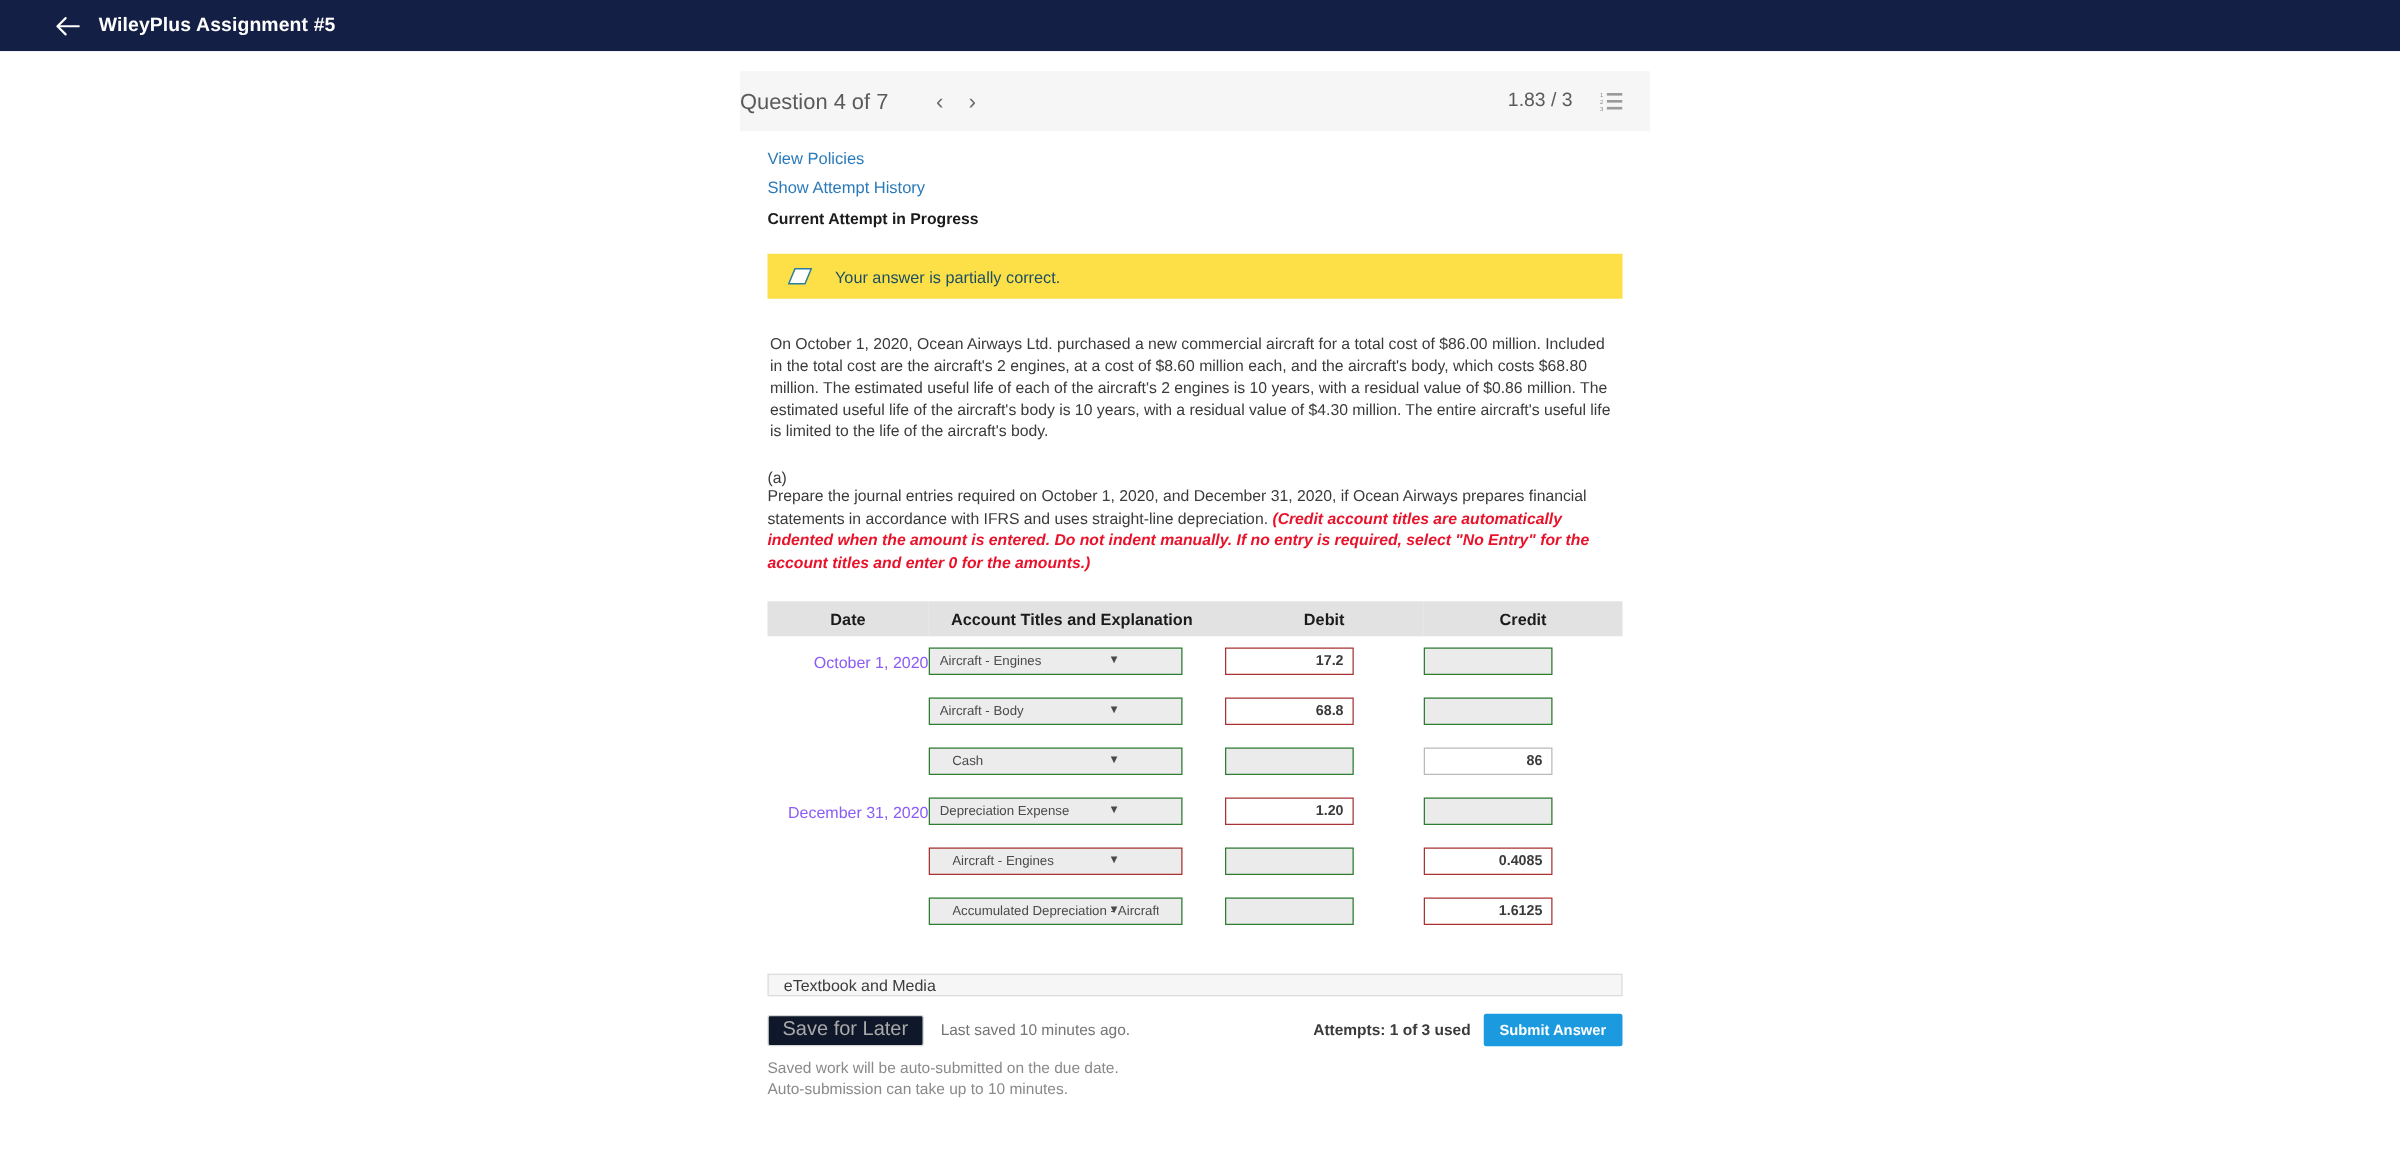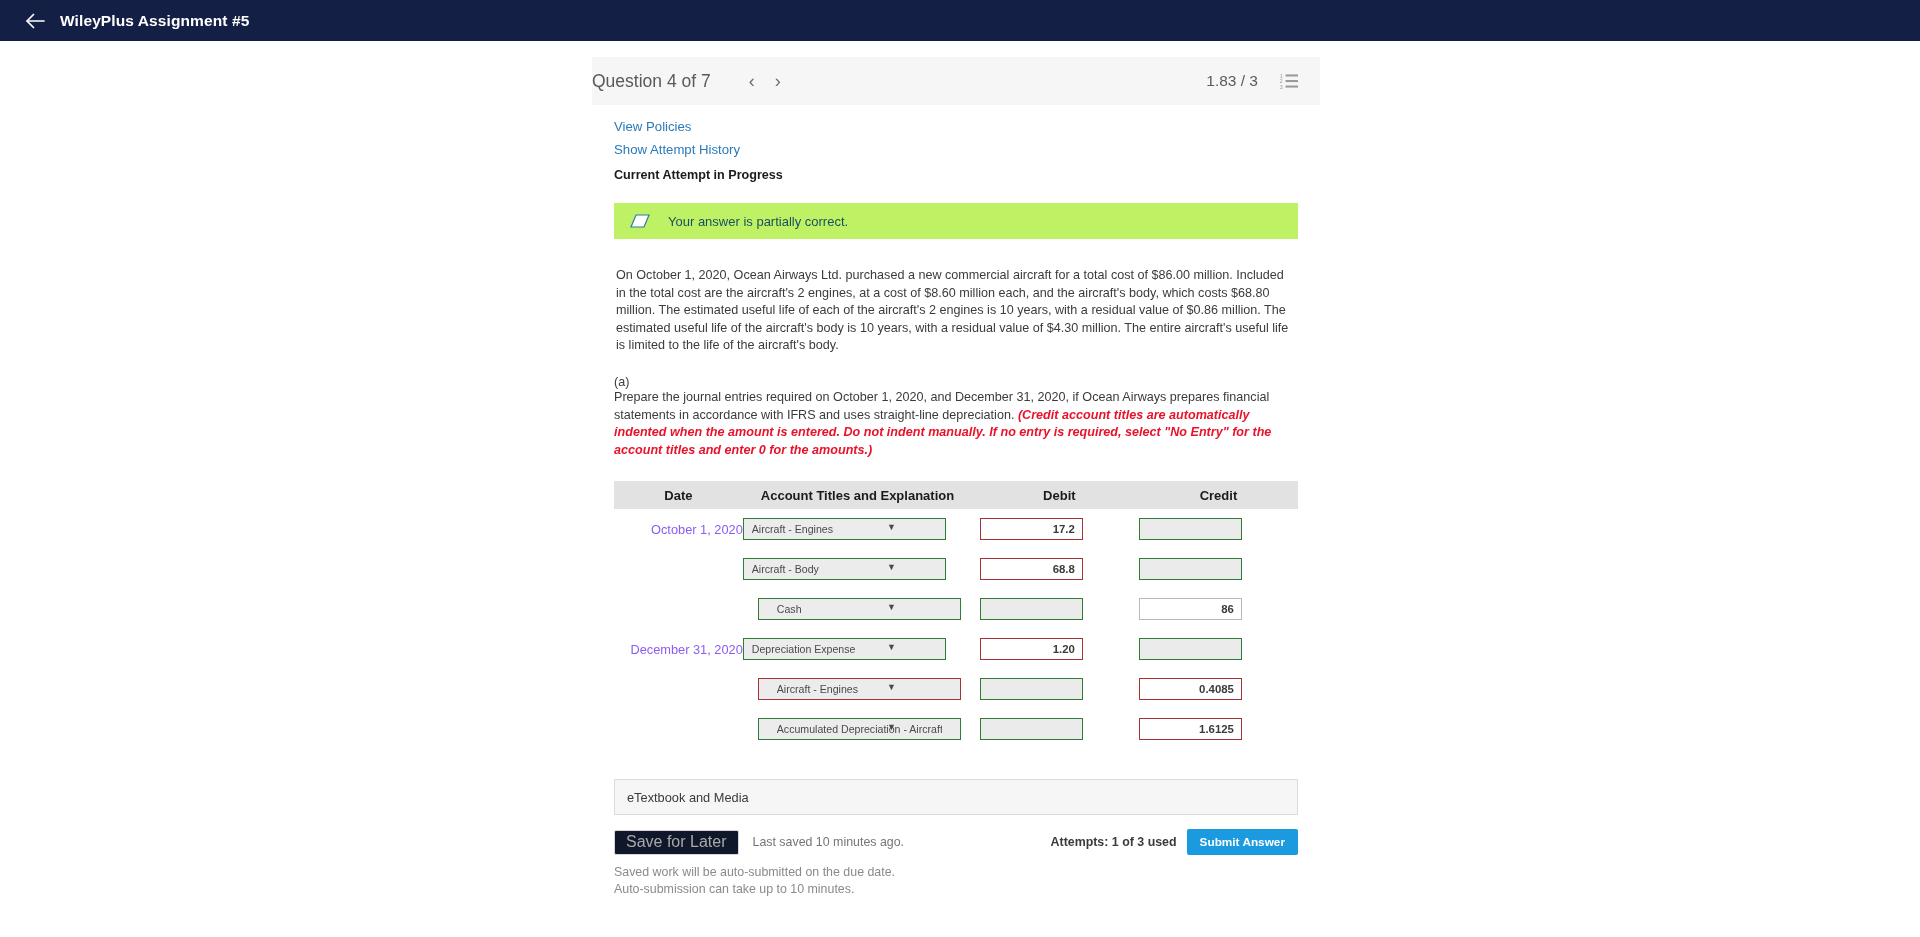--- a/index.html
+++ b/index.html
@@ -11,21 +11,21 @@
     font-family: "Liberation Sans", sans-serif;
     overflow: hidden;
   }
 
   
   .appbar {
     height: 41px;
     background: #141f45;
     display: flex;
     align-items: center;
-    padding-left: 24px;
+    padding-left: 43px;
   }
   .back-arrow {
     width: 22px; height: 22px;
     display: flex; align-items: center; justify-content: center;
     cursor: pointer;
     margin-right: 14px;
   }
   .back-arrow svg { display: block; }
   .appbar-title {
     color: #ffffff;
@@ -105,21 +105,21 @@
     font-size: 12.6px;
     font-weight: bold;
     color: #1b1b1b;
     margin-top: 4px;
     line-height: 20px;
   }
 
   
   .alert {
     margin-top: 18px;
-    background: #bef264;
+    background: #fde047;
     height: 36px;
     display: flex;
     align-items: center;
     padding-left: 16px;
     gap: 18px;
   }
   .alert-icon { width: 20px; height: 14px; display:block; }
   .alert-text {
     font-size: 13px;
     color: #1c4f63;
@@ -195,21 +195,21 @@
     background: #ececec;
     border: 1.4px solid #2e7d32;
     border-radius: 0;
     padding: 0 18px 0 8px;
     -webkit-appearance: none;
     appearance: none;
     cursor: pointer;
     display: block;
   }
   .acct-select.err { border-color: #a83232; }
-  .acct-select.indent { padding-left: 18px; margin-left: 15px; }
+  .acct-select.indent { padding-left: 18px; }
   .select-wrap { position: relative; width: 160px; }
   .select-wrap .chev {
     position: absolute;
     right: 7px; top: 5px;
     pointer-events: none;
     color: #4a4a4a;
     font-size: 9px;
     line-height: 1;
   }
 
@@ -226,21 +226,21 @@
     display: block;
     font-weight: bold;
   }
   .amt.editable-err { border: 1.6px solid #a83232; background: #ffffff; }
   .amt.editable-ok  { border: 1.4px solid #b9b9b9; background: #ffffff; }
   .amt.locked-ok    { border: 1.4px solid #2e7d32; background: #ebebeb; }
 
   
   .etext {
     margin-top: 30px;
-    height: 36px;
+    height: 18px;
     background: #f6f6f6;
     border: 1px solid #dcdcdc;
     display: flex;
     align-items: center;
     padding-left: 12px;
     font-size: 12.8px;
     color: #3b3b3b;
     cursor: pointer;
   }
 

